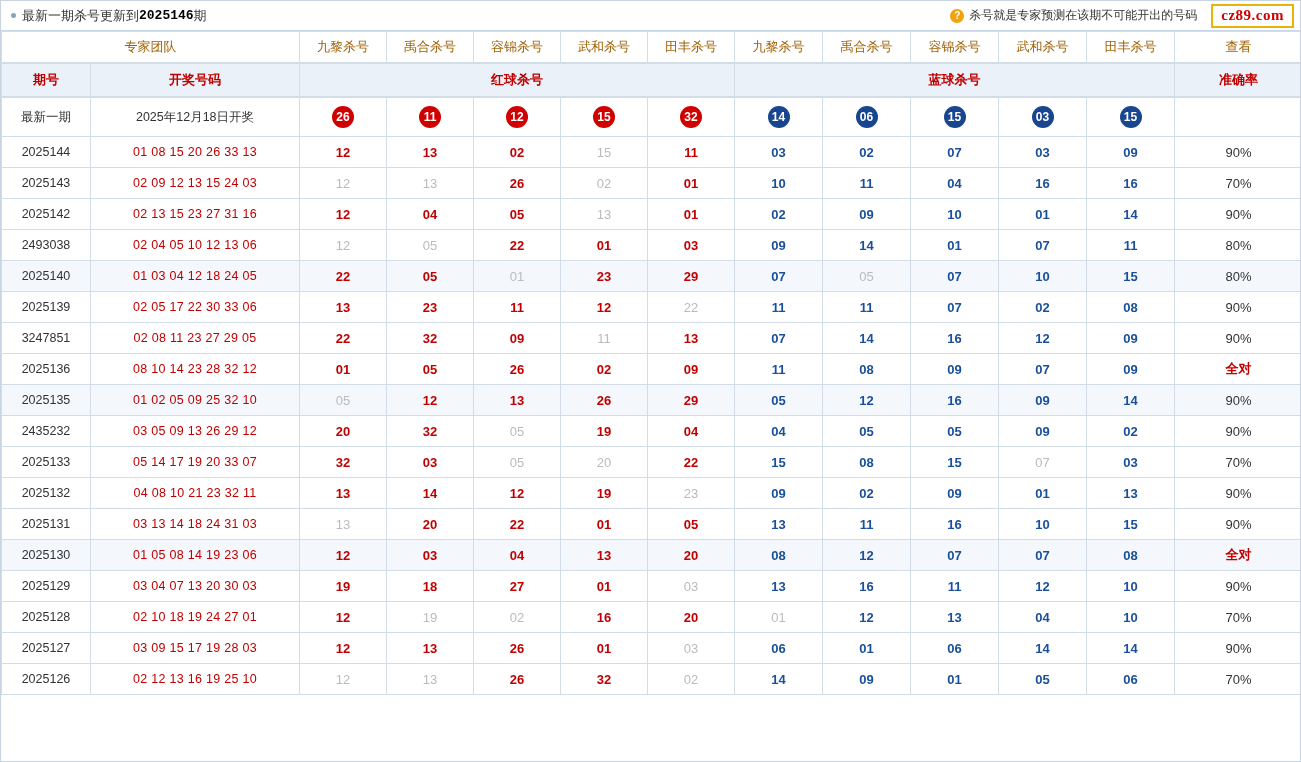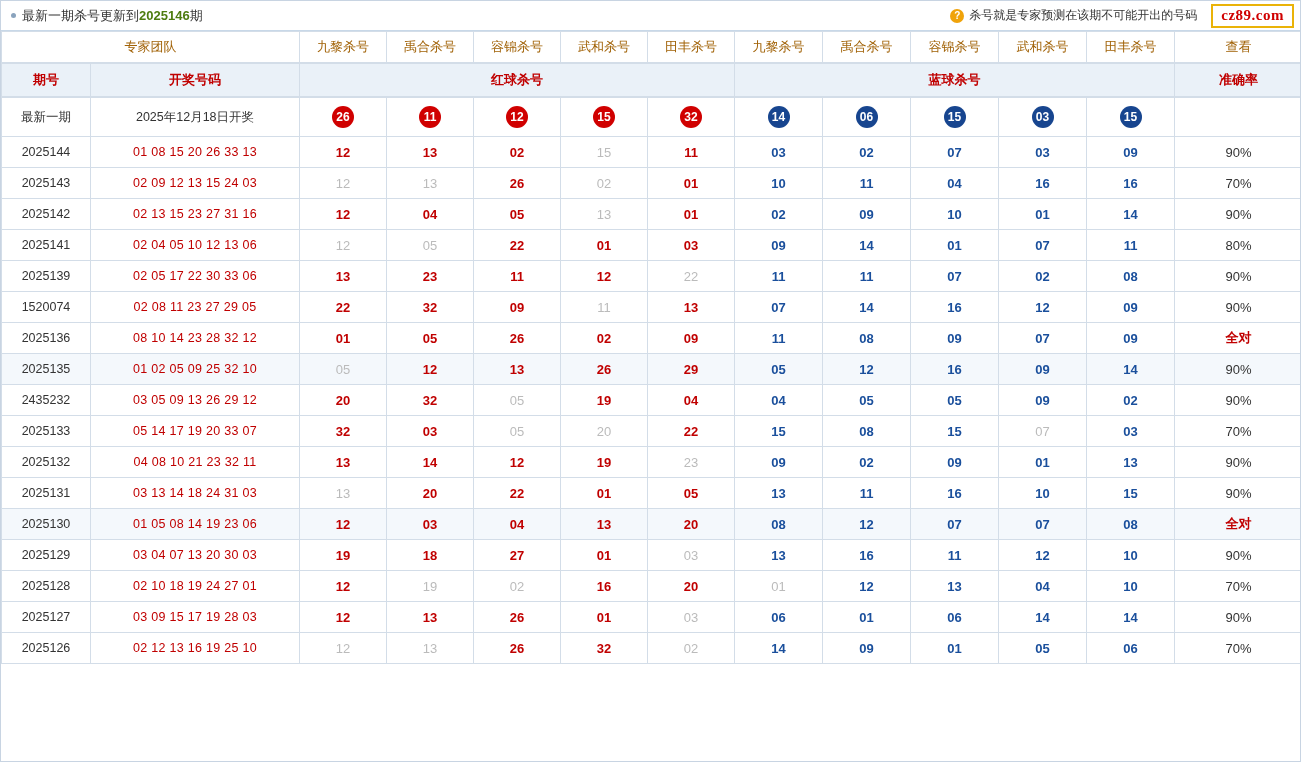--- a/index.html
+++ b/index.html
@@ -35,22 +35,23 @@
     flex: 0 0 auto;
   }
   .dot-icon {
     width: 5px; height: 5px;
     border-radius: 50%;
     background: #8aa3bd;
     display: inline-block;
     margin: 0 6px 0 4px;
   }
   .topbar .left .strong {
-    color: #4d7c0f;
+    color: #000000;
     font-weight: bold;
+    font-family: Liberation Mono, monospace;
   }
   .topbar .spacer { flex: 1 1 auto; }
   .topbar .note {
     display: flex;
     align-items: center;
     font-size: 12px;
     color: #333;
     margin-right: 14px;
   }
   .q-icon {
@@ -293,51 +294,66 @@
           <td class="kill-off">13</td>
           <td class="kill-on">01</td>
           <td class="kill-blue">02</td>
           <td class="kill-blue">09</td>
           <td class="kill-blue">10</td>
           <td class="kill-blue">01</td>
           <td class="kill-blue">14</td>
           <td class="acc">90%</td>
         </tr>
         <tr>
-          <td class="period">2025141</td>
+          <td class="period">2493038</td>
           <td class="nums">02 04 05 10 12 13 06</td>
           <td class="kill-off">12</td>
           <td class="kill-off">05</td>
           <td class="kill-on">22</td>
           <td class="kill-on">01</td>
           <td class="kill-on">03</td>
           <td class="kill-blue">09</td>
           <td class="kill-blue">14</td>
           <td class="kill-blue">01</td>
           <td class="kill-blue">07</td>
           <td class="kill-blue">11</td>
           <td class="acc">80%</td>
         </tr>
+        <tr class="alt">
+          <td class="period">2025140</td>
+          <td class="nums">01 03 04 12 18 24 05</td>
+          <td class="kill-on">22</td>
+          <td class="kill-on">05</td>
+          <td class="kill-off">01</td>
+          <td class="kill-on">23</td>
+          <td class="kill-on">29</td>
+          <td class="kill-blue">07</td>
+          <td class="kill-blue-off">05</td>
+          <td class="kill-blue">07</td>
+          <td class="kill-blue">10</td>
+          <td class="kill-blue">15</td>
+          <td class="acc">80%</td>
+        </tr>
         <tr>
           <td class="period">2025139</td>
           <td class="nums">02 05 17 22 30 33 06</td>
           <td class="kill-on">13</td>
           <td class="kill-on">23</td>
           <td class="kill-on">11</td>
           <td class="kill-on">12</td>
           <td class="kill-off">22</td>
           <td class="kill-blue">11</td>
           <td class="kill-blue">11</td>
           <td class="kill-blue">07</td>
           <td class="kill-blue">02</td>
           <td class="kill-blue">08</td>
           <td class="acc">90%</td>
         </tr>
         <tr>
-          <td class="period">1520074</td>
+          <td class="period">3247851</td>
           <td class="nums">02 08 11 23 27 29 05</td>
           <td class="kill-on">22</td>
           <td class="kill-on">32</td>
           <td class="kill-on">09</td>
           <td class="kill-off">11</td>
           <td class="kill-on">13</td>
           <td class="kill-blue">07</td>
           <td class="kill-blue">14</td>
           <td class="kill-blue">16</td>
           <td class="kill-blue">12</td>

